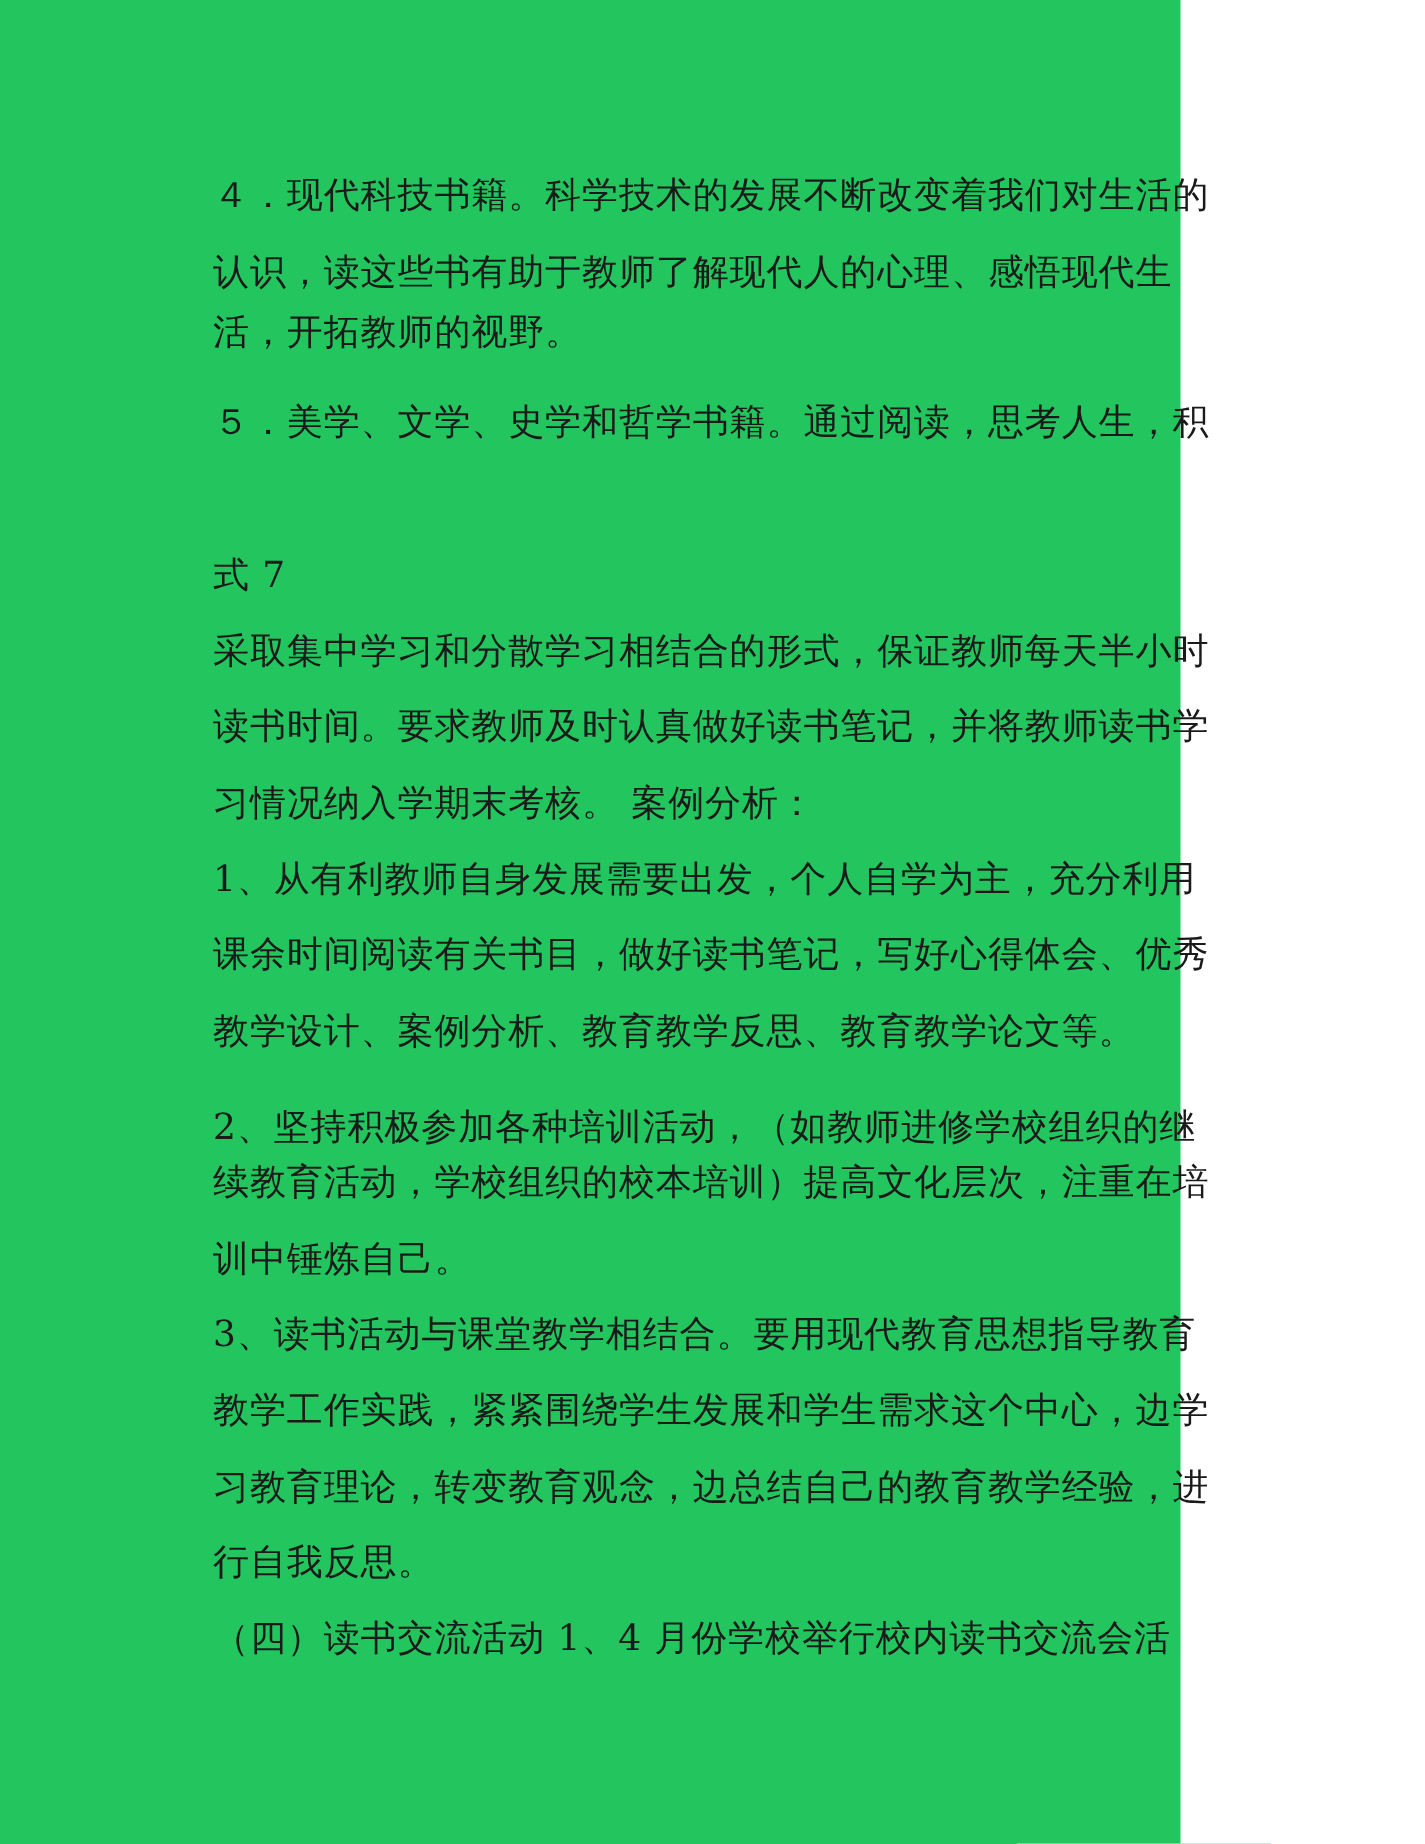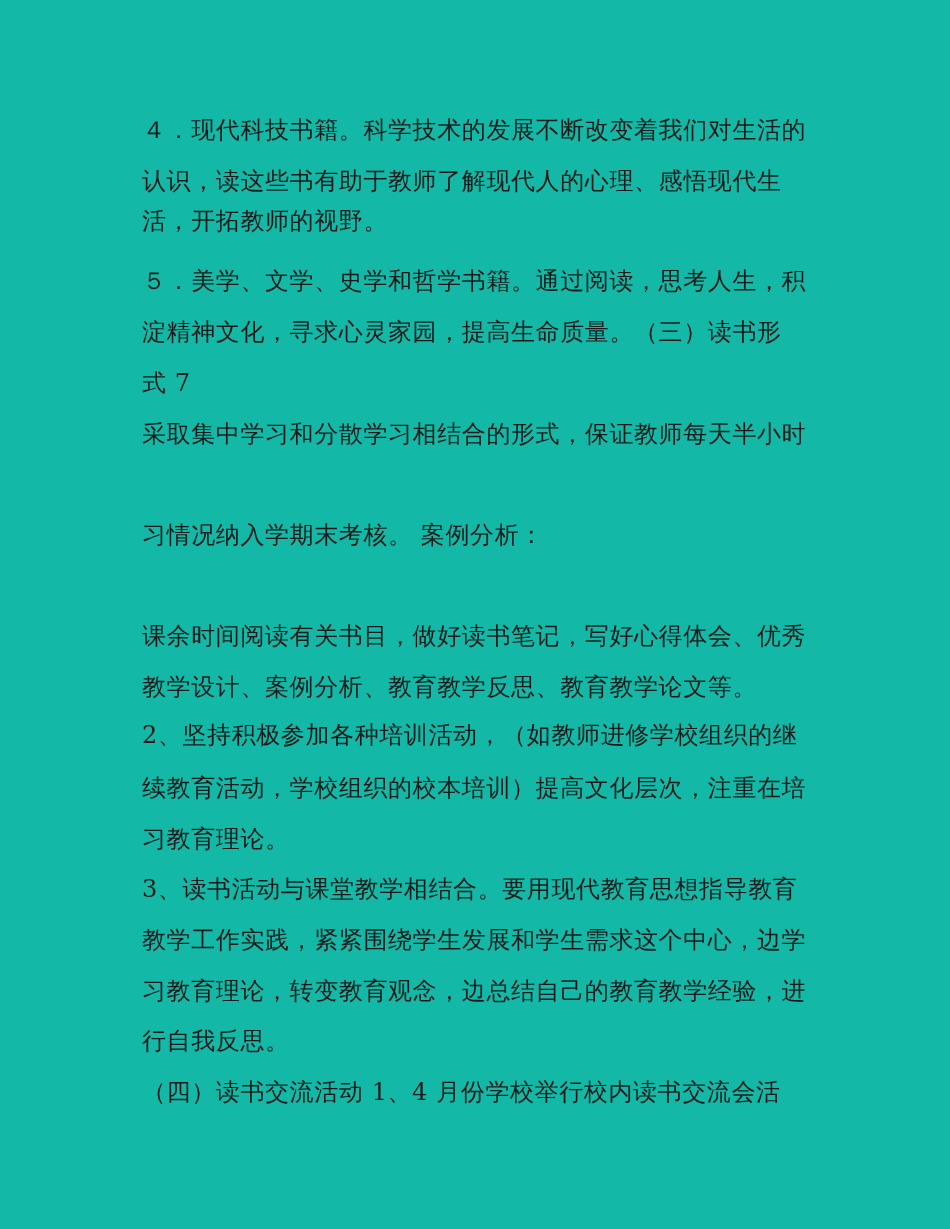--- a/index.html
+++ b/index.html
@@ -1,46 +1,47 @@
 <!DOCTYPE html>
 <html><head>
 <meta charset="utf-8">
 <style>
   html, body { margin: 0; padding: 0; background: #ffffff; }
   body { width: 950px; height: 1229px; position: relative; overflow: hidden; }
   .page {
-    position: absolute; left: 0; top: 0; width: 950px; height: 1229px;
-    background: #14b8a6;
+    position: absolute; left: 0; top: 0; width: 787px; height: 1229px;
+    background: #22c55e;
   }
   .line {
     position: absolute;
     left: 142px;
     white-space: nowrap;
     font-family: "DejaVu Serif", "Liberation Serif", serif;
     font-size: 24px;
     line-height: 30px;
     color: #1a1a1a;
     letter-spacing: 0.6px;
   }
 </style>
 </head>
 <body>
 
 <div class="page">
   <div class="line" style="top:115px">４．现代科技书籍。科学技术的发展不断改变着我们对生活的</div>
   <div class="line" style="top:166px">认识，读这些书有助于教师了解现代人的心理、感悟现代生</div>
   <div class="line" style="top:206px">活，开拓教师的视野。</div>
   <div class="line" style="top:266px">５．美学、文学、史学和哲学书籍。通过阅读，思考人生，积</div>
-  <div class="line" style="top:317px">淀精神文化，寻求心灵家园，提高生命质量。（三）读书形</div>
   <div class="line" style="top:368px">式 7</div>
   <div class="line" style="top:419px">采取集中学习和分散学习相结合的形式，保证教师每天半小时</div>
+  <div class="line" style="top:469px">读书时间。要求教师及时认真做好读书笔记，并将教师读书学</div>
   <div class="line" style="top:520px">习情况纳入学期末考核。 案例分析：</div>
+  <div class="line" style="top:571px">1、从有利教师自身发展需要出发，个人自学为主，充分利用</div>
   <div class="line" style="top:672px">教学设计、案例分析、教育教学反思、教育教学论文等。</div>
   <div class="line" style="top:621px">课余时间阅读有关书目，做好读书笔记，写好心得体会、优秀</div>
-  <div class="line" style="top:720px">2、坚持积极参加各种培训活动，（如教师进修学校组织的继</div>
+  <div class="line" style="top:736px">2、坚持积极参加各种培训活动，（如教师进修学校组织的继</div>
   <div class="line" style="top:773px">续教育活动，学校组织的校本培训）提高文化层次，注重在培</div>
-  <div class="line" style="top:824px">习教育理论。</div>
+  <div class="line" style="top:824px">训中锤炼自己。</div>
   <div class="line" style="top:874px">3、读书活动与课堂教学相结合。要用现代教育思想指导教育</div>
   <div class="line" style="top:925px">教学工作实践，紧紧围绕学生发展和学生需求这个中心，边学</div>
   <div class="line" style="top:976px">习教育理论，转变教育观念，边总结自己的教育教学经验，进</div>
   <div class="line" style="top:1026px">行自我反思。</div>
   <div class="line" style="top:1077px">（四）读书交流活动 1、4 月份学校举行校内读书交流会活</div>
 </div>
 
 </body></html>

